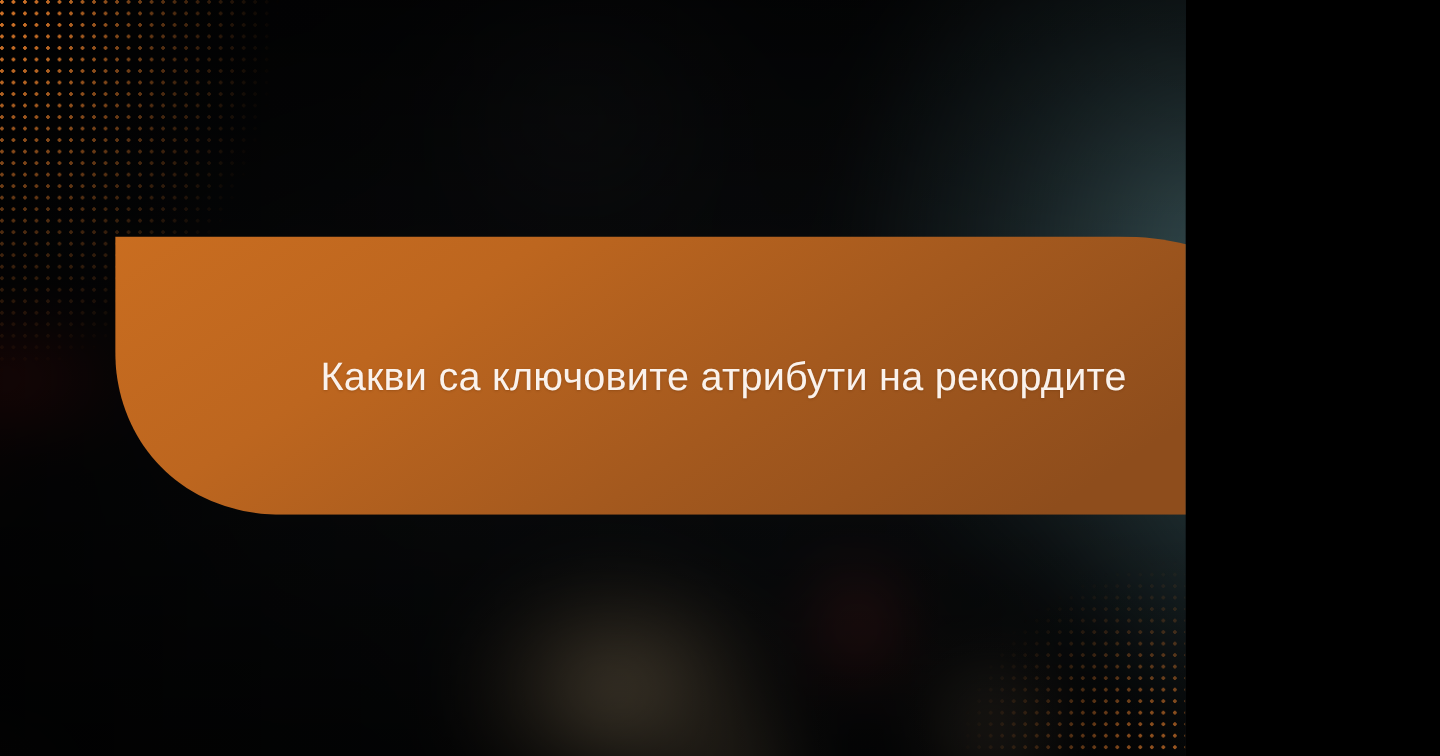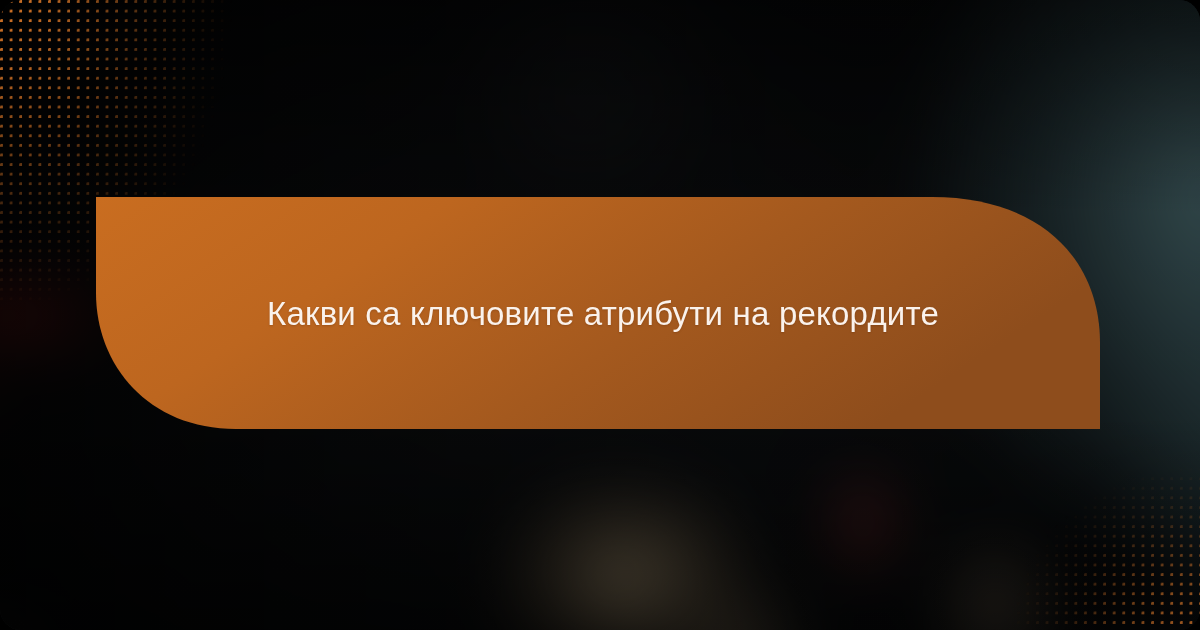--- a/index.html
+++ b/index.html
@@ -6,26 +6,25 @@
 
   html, body {
     width: 1200px;
     height: 630px;
     overflow: hidden;
     background: #000;
   }
 
   .stage {
     position: relative;
-    width: 1200px;
+    width: 988px;
     height: 630px;
     overflow: hidden;
     font-family: "Liberation Sans", "DejaVu Sans", sans-serif;
     background: #07080a;
-    border-radius: 21px;
   }
 
   
   .bg-photo {
     position: absolute;
     inset: -60px;
     background-color: #0a0b0c;
     background-image:
       
       radial-gradient(ellipse 420px 520px at 96% 34%, rgba(58,84,88,0.95) 0%, rgba(40,60,64,0.55) 40%, rgba(0,0,0,0) 74%),

